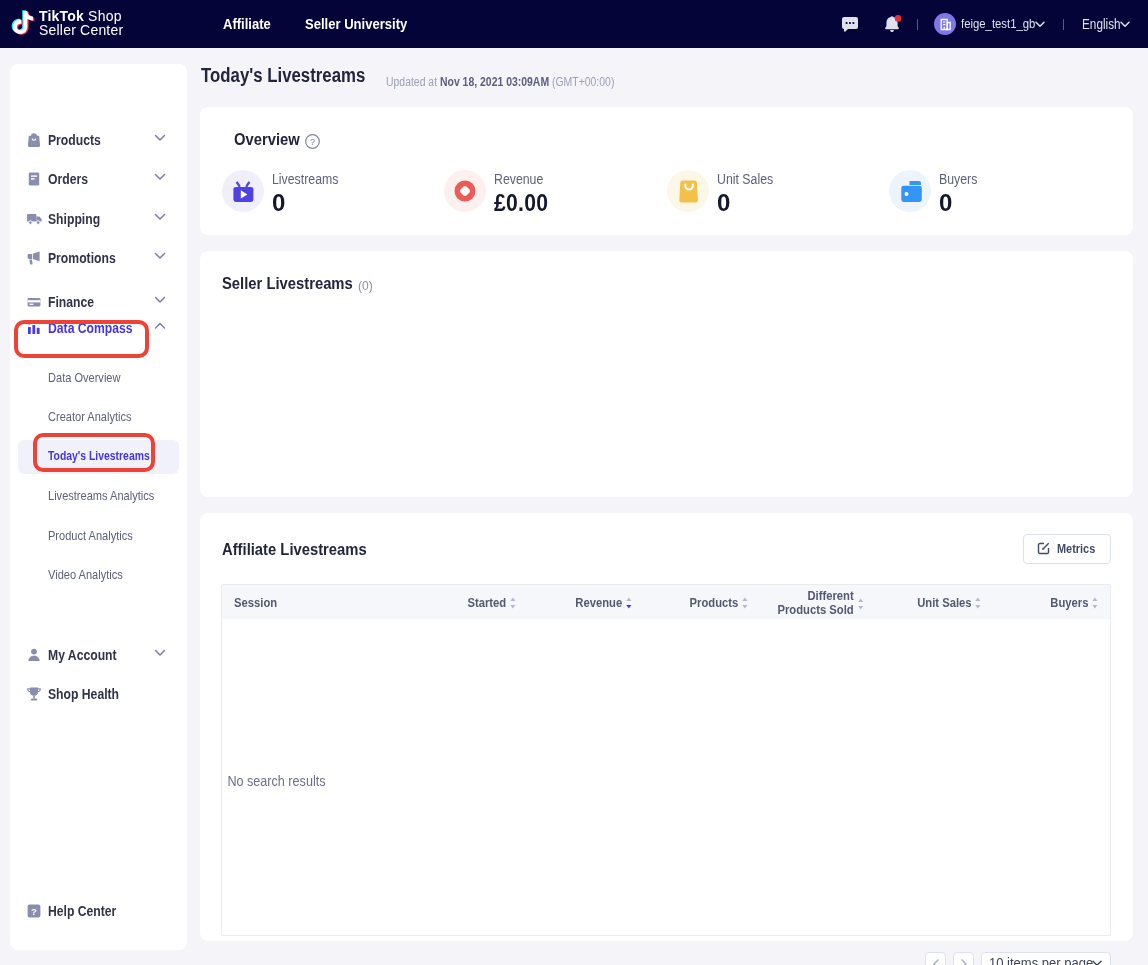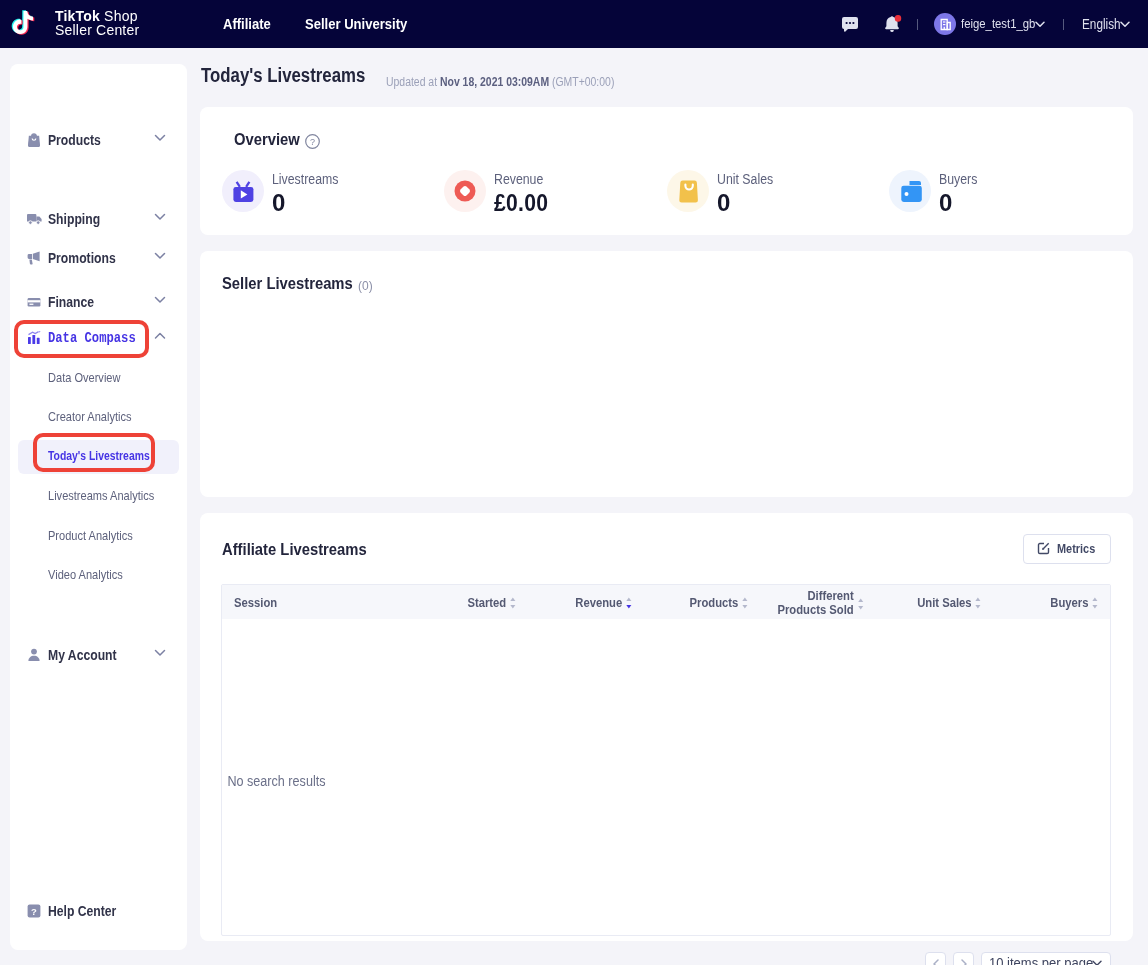--- a/index.html
+++ b/index.html
@@ -2,21 +2,21 @@
 <html><head>
 <meta charset="utf-8">
 <style>
 * { margin:0; padding:0; box-sizing:border-box; }
 html,body { width:1148px; height:965px; overflow:hidden; }
 body { font-family:"Liberation Sans", sans-serif; background:#f4f4f9; position:relative; }
 
 
 #header { position:absolute; left:0; top:0; width:1148px; height:48px; background:#050439; }
 #logo-note { position:absolute; left:10px; top:9px; }
-#logo-text { position:absolute; left:55px; top:10px; color:#fff; line-height:13.5px; font-size:14px; letter-spacing:0.2px; }
+#logo-text { position:absolute; left:39px; top:10px; color:#fff; line-height:13.5px; font-size:14px; letter-spacing:0.2px; }
 #logo-text b { font-weight:bold; }
 .navlink { position:absolute; top:0; height:48px; line-height:48px; color:#fff; font-weight:bold; font-size:15px; transform:scaleX(0.87); transform-origin:left center; }
 .hicon { position:absolute; top:0; }
 .hdivider { position:absolute; top:19px; width:1px; height:11px; background:#565a7e; }
 .hname { position:absolute; color:#dfe1ee; font-size:13.5px; line-height:48px; height:48px; transform:scaleX(0.84); transform-origin:left center; }
 
 
 #sidebar { position:absolute; left:10px; top:64px; width:177px; height:886px; background:#fff; border-radius:8px; }
 .sitem { position:absolute; left:0; width:177px; height:32px; }
 .sitem .ic { position:absolute; left:16px; top:50%; margin-top:-8px; }
@@ -102,20 +102,31 @@
     <svg class="ic" width="16" height="16" viewBox="0 0 16 16">
         <path fill="#898eae" d="M3.4 4.4 h9.2 l.8 9 a1 1 0 0 1 -1 1.1 H3.6 a1 1 0 0 1 -1 -1.1 z M5.6 4.4 c0-3.3 4.8-3.3 4.8 0" stroke="#898eae" stroke-width="1.2"></path>
         <path fill="#898eae" d="M3.4 4.4 h9.2 l.8 9 a1 1 0 0 1 -1 1.1 H3.6 a1 1 0 0 1 -1 -1.1 z"></path>
         <path d="M6.2 6.4 c0 2.4 3.6 2.4 3.6 0" stroke="#fff" stroke-width="1.2" fill="none"></path>
       </svg>
     <div class="tx">Products</div>
     <svg class="ch" width="12" height="8" viewBox="0 0 12 8">
         <path d="M1.5 1.5 L6 6 L10.5 1.5" fill="none" stroke="#7c81a3" stroke-width="1.5" stroke-linecap="round" stroke-linejoin="round"></path>
       </svg>
   </div>
+  <div class="sitem" style="top:99px;">
+    <svg class="ic" width="16" height="16" viewBox="0 0 16 16">
+        <rect x="2.8" y="1.6" width="10.4" height="12.8" rx="1.2" fill="#898eae"></rect>
+        <rect x="5" y="4.4" width="6" height="1.4" fill="#fff"></rect>
+        <rect x="5" y="7.2" width="3.6" height="1.4" fill="#fff"></rect>
+      </svg>
+    <div class="tx">Orders</div>
+    <svg class="ch" width="12" height="8" viewBox="0 0 12 8">
+        <path d="M1.5 1.5 L6 6 L10.5 1.5" fill="none" stroke="#7c81a3" stroke-width="1.5" stroke-linecap="round" stroke-linejoin="round"></path>
+      </svg>
+  </div>
   <div class="sitem" style="top:139px;">
     <svg class="ic" width="17" height="16" viewBox="0 0 17 16">
         <path fill="#898eae" d="M1 4 a1 1 0 0 1 1 -1 h7.4 a1 1 0 0 1 1 1 v6.6 H1 z"></path>
         <path fill="#898eae" d="M10.4 5.4 h3 l2.2 2.6 v2.6 h-5.2 z"></path>
         <circle cx="4.4" cy="11.6" r="1.8" fill="#898eae" stroke="#fff" stroke-width="0.9"></circle>
         <circle cx="12.2" cy="11.6" r="1.8" fill="#898eae" stroke="#fff" stroke-width="0.9"></circle>
       </svg>
     <div class="tx">Shipping</div>
     <svg class="ch" width="12" height="8" viewBox="0 0 12 8">
         <path d="M1.5 1.5 L6 6 L10.5 1.5" fill="none" stroke="#7c81a3" stroke-width="1.5" stroke-linecap="round" stroke-linejoin="round"></path>
@@ -136,21 +147,21 @@
     <svg class="ic" width="16" height="16" viewBox="0 0 16 16">
         <rect x="1.6" y="4" width="12.8" height="8.4" rx="1.2" fill="#898eae"></rect>
         <rect x="1.6" y="6.2" width="12.8" height="2.2" fill="#fff"></rect>
         <rect x="3.4" y="9.6" width="4" height="1.3" fill="#fff"></rect>
       </svg>
     <div class="tx">Finance</div>
     <svg class="ch" width="12" height="8" viewBox="0 0 12 8">
         <path d="M1.5 1.5 L6 6 L10.5 1.5" fill="none" stroke="#7c81a3" stroke-width="1.5" stroke-linecap="round" stroke-linejoin="round"></path>
       </svg>
   </div>
-  <div class="sitem" style="top:258px;font-family:Liberation Mono, monospace;">
+  <div class="sitem" style="top:248px;">
     <svg class="ic" width="16" height="16" viewBox="0 0 16 16">
         <rect x="2" y="7" width="2.8" height="7" rx="0.6" fill="#4a3ae8"></rect>
         <rect x="6.4" y="5" width="2.8" height="9" rx="0.6" fill="#4a3ae8"></rect>
         <rect x="10.8" y="7.8" width="2.8" height="6.2" rx="0.6" fill="#4a3ae8"></rect>
         <path d="M2.5 4.6 L6.6 2.2 L9.2 3.6 L12.6 1.6" fill="none" stroke="#8f86ef" stroke-width="1.3"></path>
         <path d="M12.9 1 l1.6 .2 -.9 1.6 z" fill="#8f86ef"></path>
       </svg>
     <div class="tx" style="color:#4634e4;">Data Compass</div>
     <svg class="ch" width="12" height="8" viewBox="0 0 12 8">
         <path d="M1.5 6 L6 1.5 L10.5 6" fill="none" stroke="#7c81a3" stroke-width="1.5" stroke-linecap="round" stroke-linejoin="round"></path>
@@ -166,20 +177,30 @@
 
   <div class="sitem" style="top:575px;text-align:right;">
     <svg class="ic" width="16" height="16" viewBox="0 0 16 16">
         <circle cx="8" cy="4.6" r="2.9" fill="#898eae"></circle>
         <path d="M2.4 14 c0-3.2 2.5-5.2 5.6-5.2 s5.6 2 5.6 5.2 z" fill="#898eae"></path>
       </svg>
     <div class="tx">My Account</div>
     <svg class="ch" width="12" height="8" viewBox="0 0 12 8">
         <path d="M1.5 1.5 L6 6 L10.5 1.5" fill="none" stroke="#7c81a3" stroke-width="1.5" stroke-linecap="round" stroke-linejoin="round"></path>
       </svg>
+  </div>
+  <div class="sitem" style="top:614px;">
+    <svg class="ic" width="16" height="16" viewBox="0 0 16 16">
+        <path fill="#898eae" d="M4 1.6 h8 v4.2 a4 4 0 0 1 -8 0 z"></path>
+        <path d="M4 2.8 H1.8 a2.6 2.6 0 0 0 2.6 3" fill="none" stroke="#898eae" stroke-width="1.2"></path>
+        <path d="M12 2.8 h2.2 a2.6 2.6 0 0 1 -2.6 3" fill="none" stroke="#898eae" stroke-width="1.2"></path>
+        <rect x="7.2" y="9.6" width="1.6" height="2.6" fill="#898eae"></rect>
+        <path d="M4.6 14.4 a3.4 2.2 0 0 1 6.8 0 z" fill="#898eae"></path>
+      </svg>
+    <div class="tx">Shop Health</div>
   </div>
   <div class="sitem" style="top:831px;">
     <svg class="ic" width="16" height="16" viewBox="0 0 16 16">
         <rect x="1.6" y="1.6" width="12.8" height="12.8" rx="2" fill="#898eae"></rect>
         <text x="8" y="11.6" font-size="9.5" font-weight="bold" fill="#fff" text-anchor="middle" font-family="Liberation Sans">?</text>
       </svg>
     <div class="tx">Help Center</div>
   </div>
 
   <div class="redbox" style="left:3.5px; top:255.7px; width:135px; height:38px;"></div>

